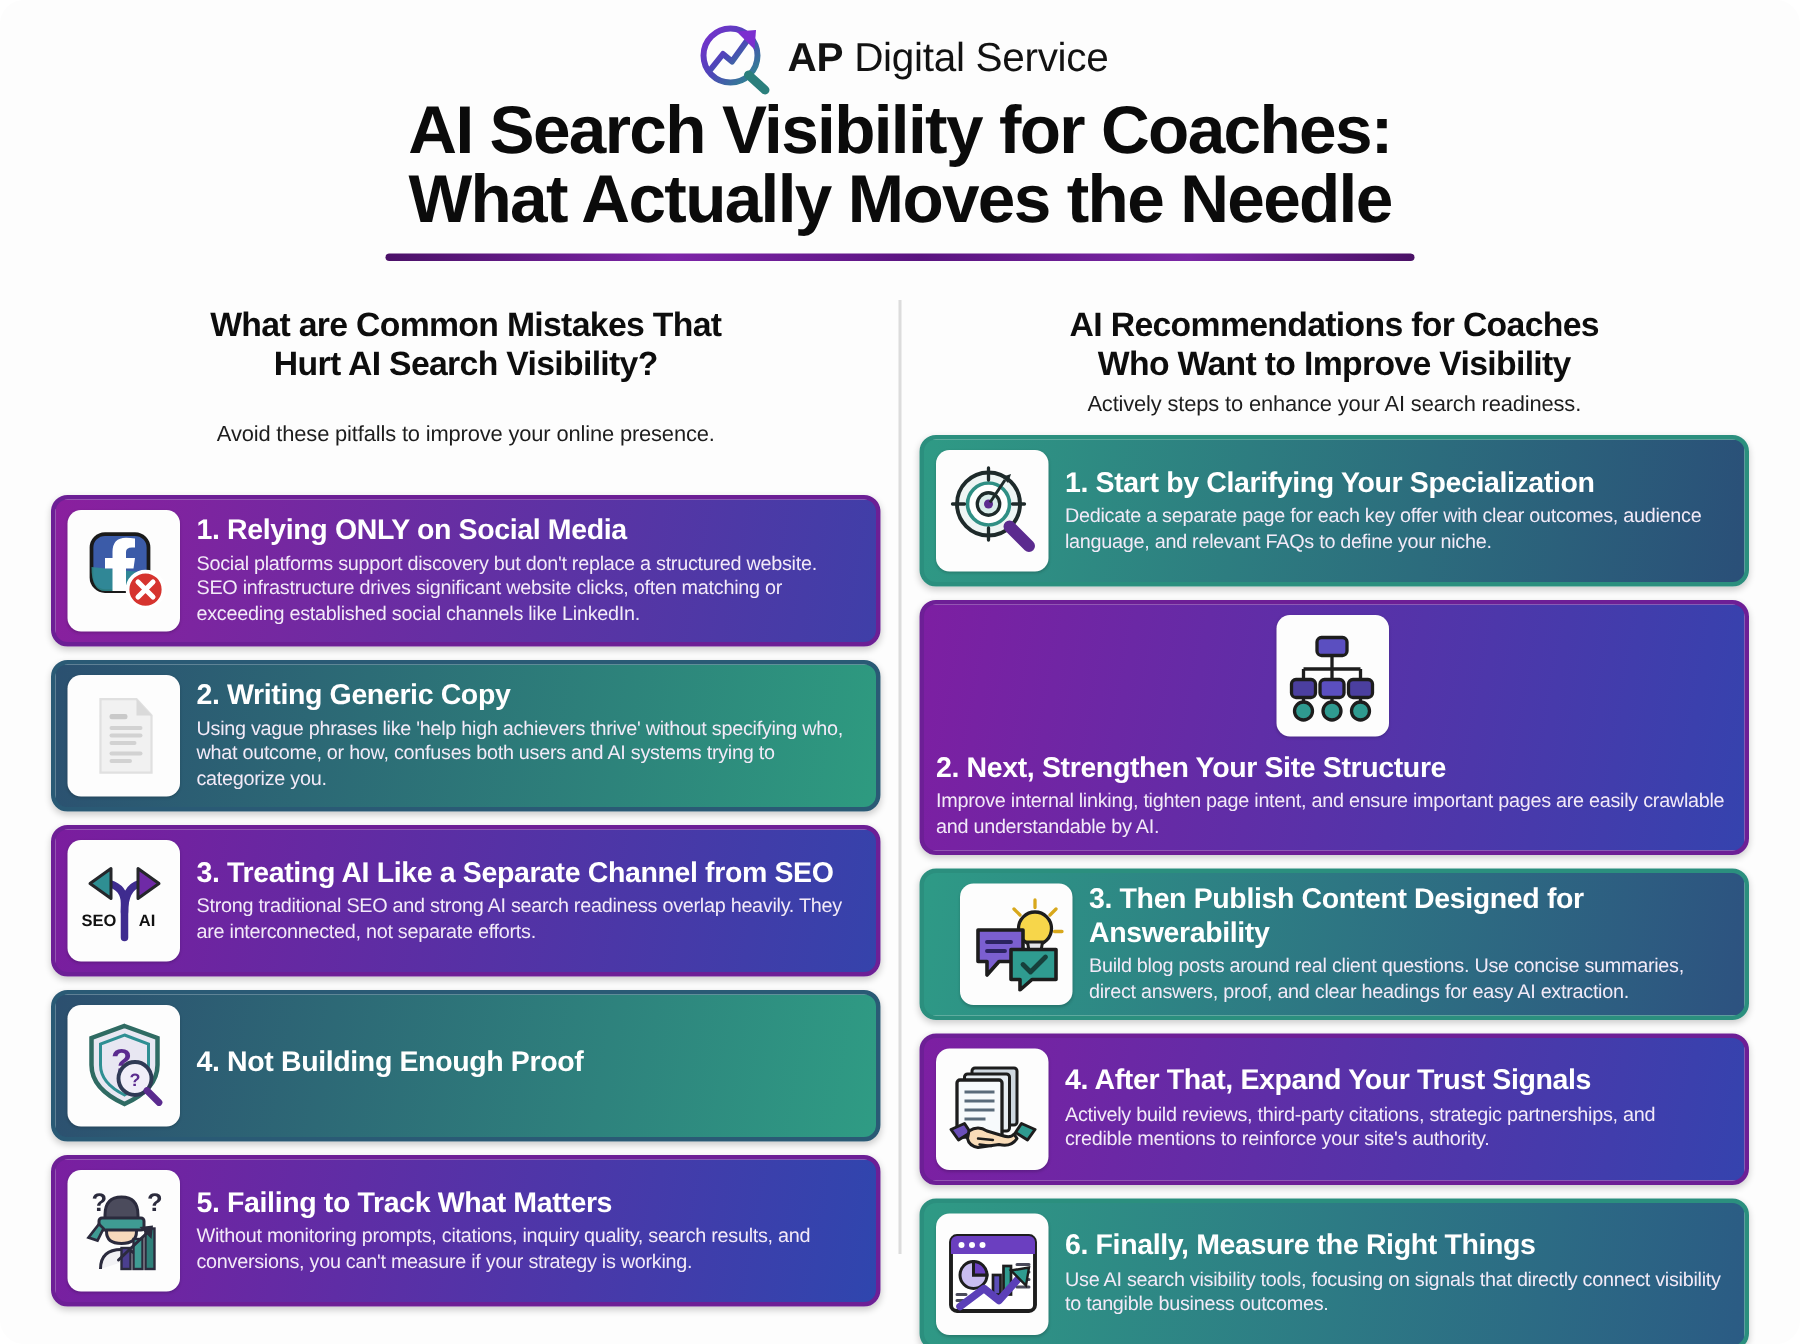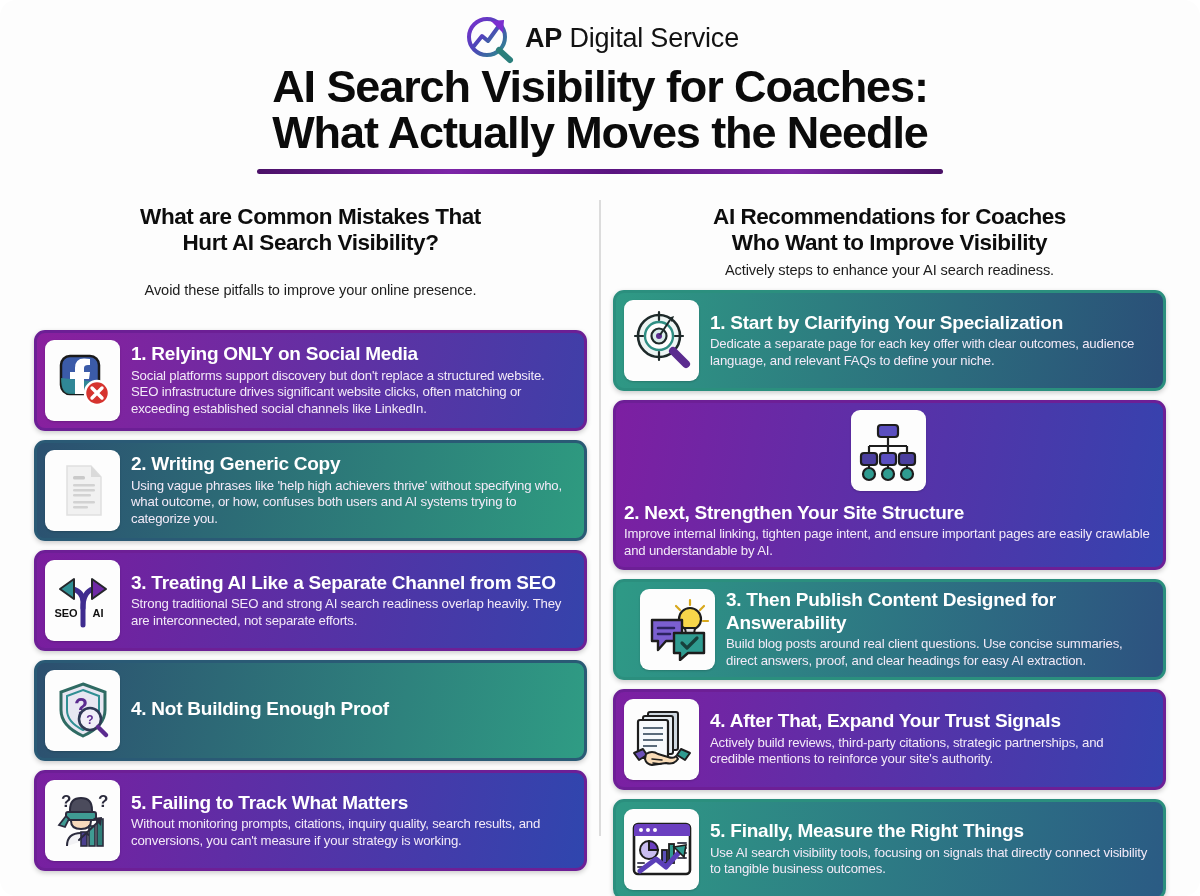--- a/index.html
+++ b/index.html
@@ -430,21 +430,21 @@
               <path d="M19 24 A9 9 0 0 1 28 33 L19 33 Z" fill="#6b3fc0" stroke="#1d1d1d" stroke-width="2"></path>
               <rect x="32" y="33" width="5" height="13" fill="#5b4fb8" stroke="#1d1d1d" stroke-width="1.8"></rect>
               <rect x="39" y="27" width="5" height="19" fill="#2f9b90" stroke="#1d1d1d" stroke-width="1.8"></rect>
               <path d="M48 26 L56 26 M48 31 L56 31 M48 36 L56 36 M48 41 L56 41" stroke="#4a4a5a" stroke-width="2" stroke-linecap="round"></path>
               <path d="M8 46 L14 46 M8 50 L16 50" stroke="#4a4a5a" stroke-width="2" stroke-linecap="round"></path>
               <path d="M10 54 L26 42 L36 50 L52 32" fill="none" stroke="#5b3fb8" stroke-width="5" stroke-linejoin="round" stroke-linecap="round"></path>
               <path d="M44 30 L56 28 L54 40 Z" fill="#2f9b90" stroke="#1d1d1d" stroke-width="1.6"></path>
             </svg>
           </span>
           <div class="card-body">
-            <p class="card-title">5. Finally, Measure the Right Things</p>
+            <p class="card-title">6. Finally, Measure the Right Things</p>
             <p class="card-desc">Use AI search visibility tools, focusing on signals that directly connect visibility to tangible business outcomes.</p>
           </div>
         </div>
 
       </div>
     </div>
   </div>
 
   <div class="footer">
     <span class="footer-logo">

